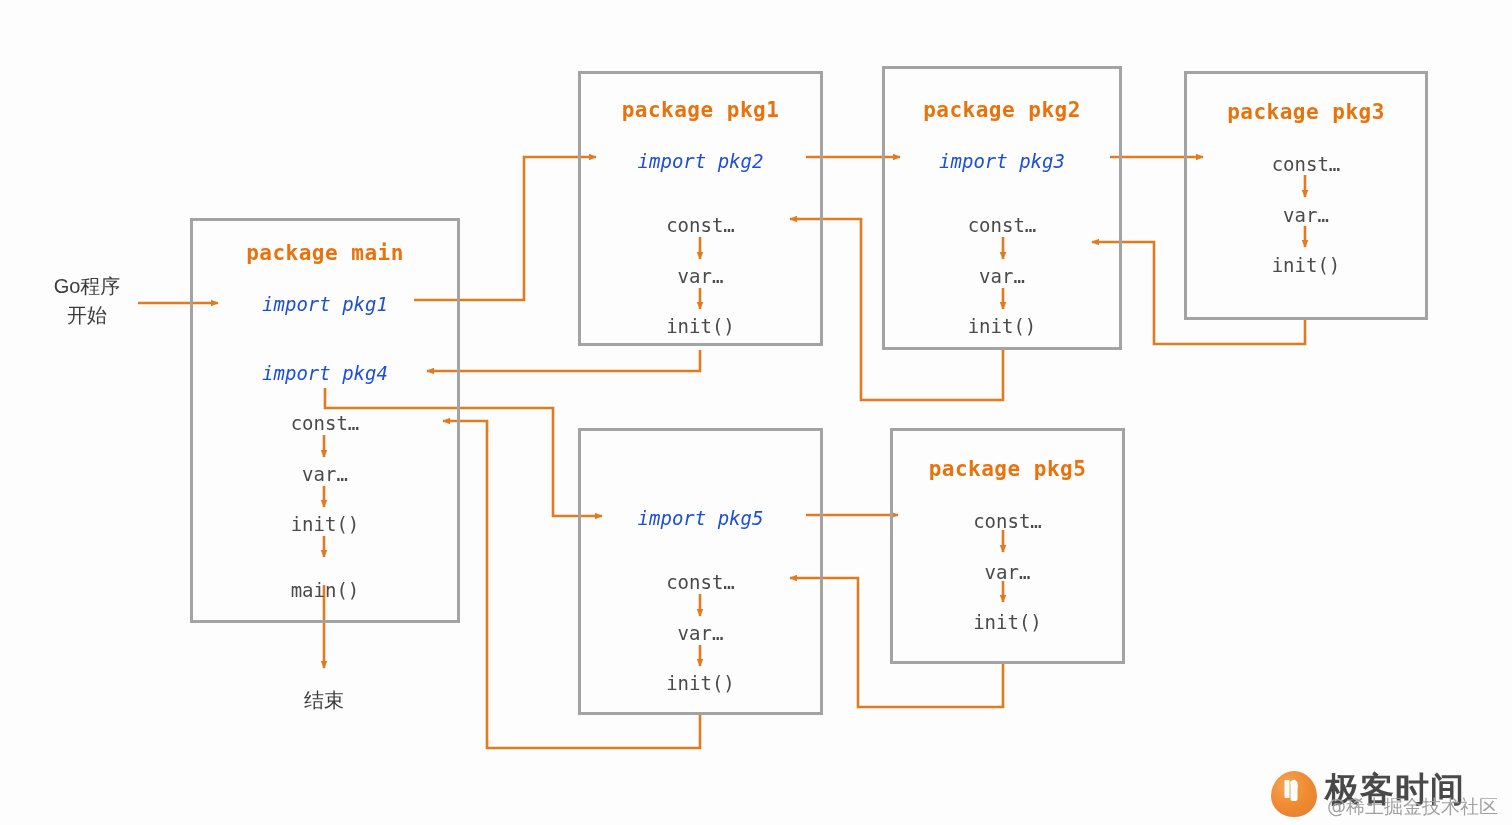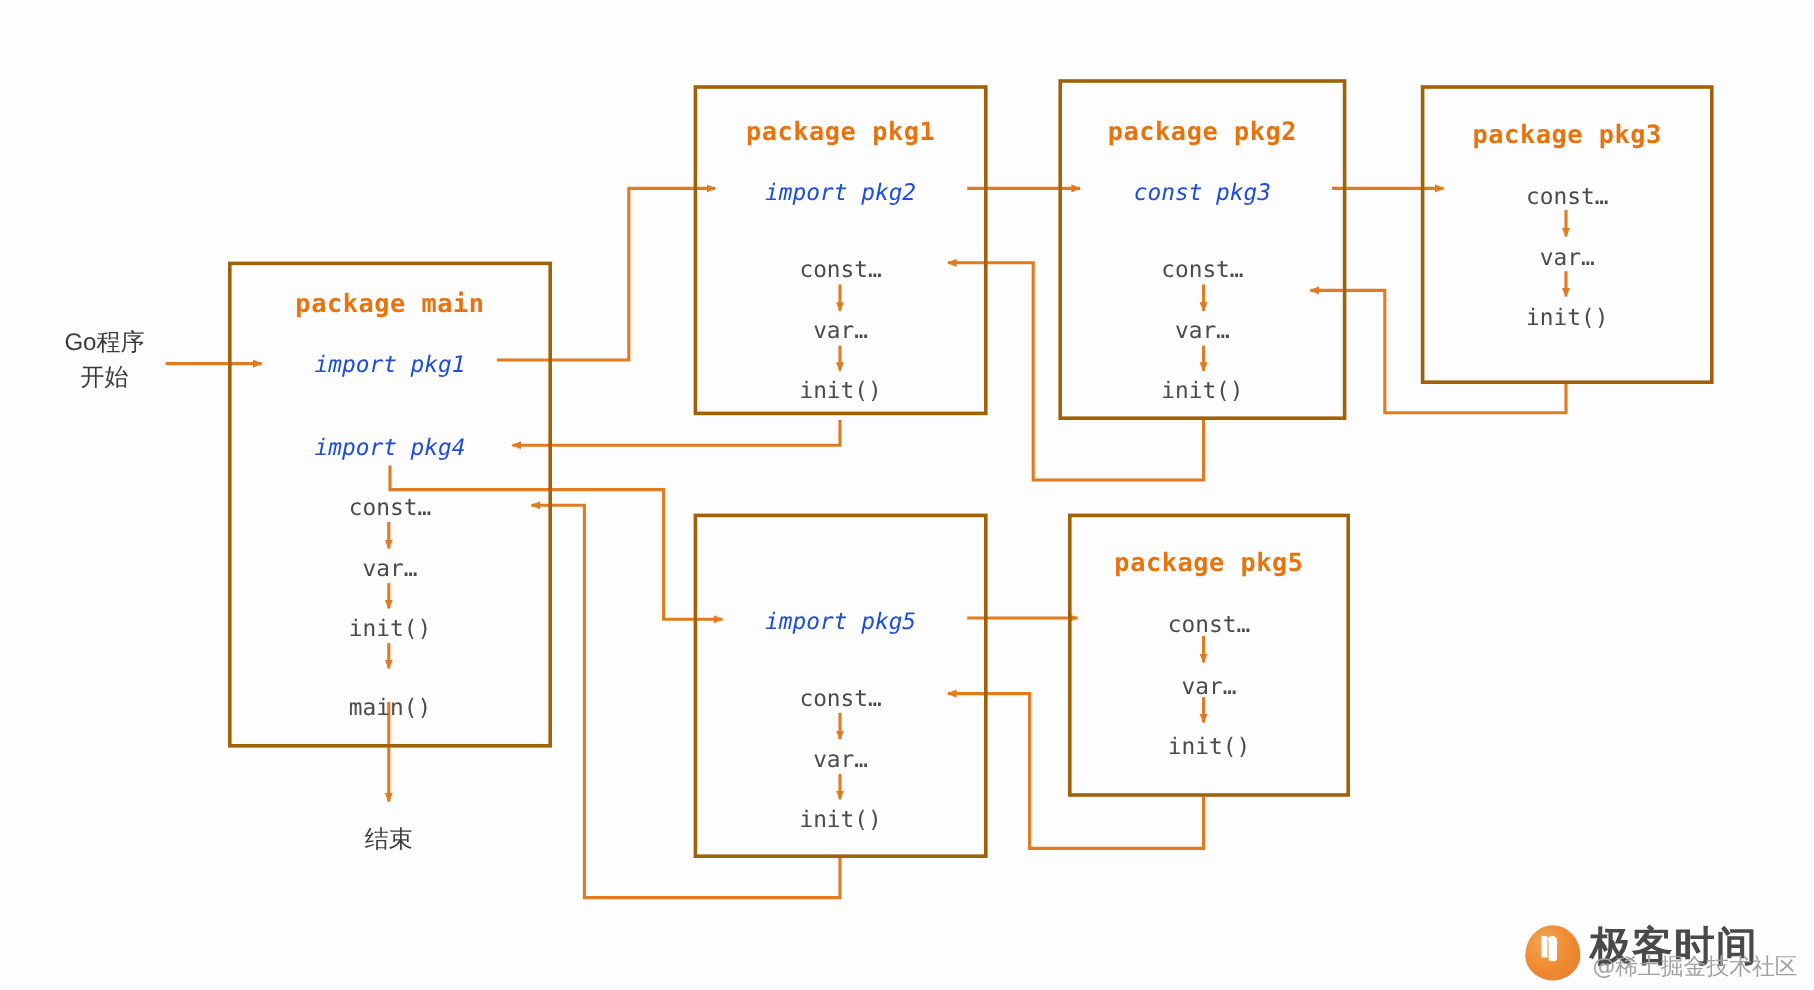--- a/index.html
+++ b/index.html
@@ -6,21 +6,21 @@
   body{
     width:1512px;height:825px;position:relative;overflow:hidden;
     font-family:"Liberation Sans",sans-serif;
     background:#fdfdfd;
   }
   #stage{position:absolute;inset:0;width:1512px;height:825px;}
   #wires{position:absolute;left:0;top:0;width:1512px;height:825px;pointer-events:none;}
 
   .pkgbox{
     position:absolute;
-    border:3px solid #a16207;
+    border:3px solid #a3a3a3;
     box-sizing:border-box;
     background:transparent;
   }
   .pkg-title{
     position:absolute;left:0;right:0;text-align:center;
     color:#e8730c;
     font-family:"DejaVu Sans Mono","Liberation Mono",monospace;
     font-weight:bold;
     font-size:21px;
     letter-spacing:0.5px;
@@ -153,21 +153,21 @@
   <div class="pkgbox" style="left:578px;top:71px;width:245px;height:275px;">
     <div class="pkg-title" style="top:24px;">package pkg1</div>
     <div class="code-line imp" style="left:0;right:0;top:76px;">import pkg2</div>
     <div class="code-line" style="left:0;right:0;top:140px;">const…</div>
     <div class="code-line" style="left:0;right:0;top:191px;">var…</div>
     <div class="code-line" style="left:0;right:0;top:241px;">init()</div>
   </div>
 
   <div class="pkgbox" style="left:882px;top:66px;width:240px;height:284px;">
     <div class="pkg-title" style="top:29px;">package pkg2</div>
-    <div class="code-line imp" style="left:0;right:0;top:81px;">const pkg3</div>
+    <div class="code-line imp" style="left:0;right:0;top:81px;">import pkg3</div>
     <div class="code-line" style="left:0;right:0;top:145px;">const…</div>
     <div class="code-line" style="left:0;right:0;top:196px;">var…</div>
     <div class="code-line" style="left:0;right:0;top:246px;">init()</div>
   </div>
 
   <div class="pkgbox" style="left:1184px;top:71px;width:244px;height:249px;">
     <div class="pkg-title" style="top:26px;">package pkg3</div>
     <div class="code-line" style="left:0;right:0;top:79px;">const…</div>
     <div class="code-line" style="left:0;right:0;top:130px;">var…</div>
     <div class="code-line" style="left:0;right:0;top:180px;">init()</div>

